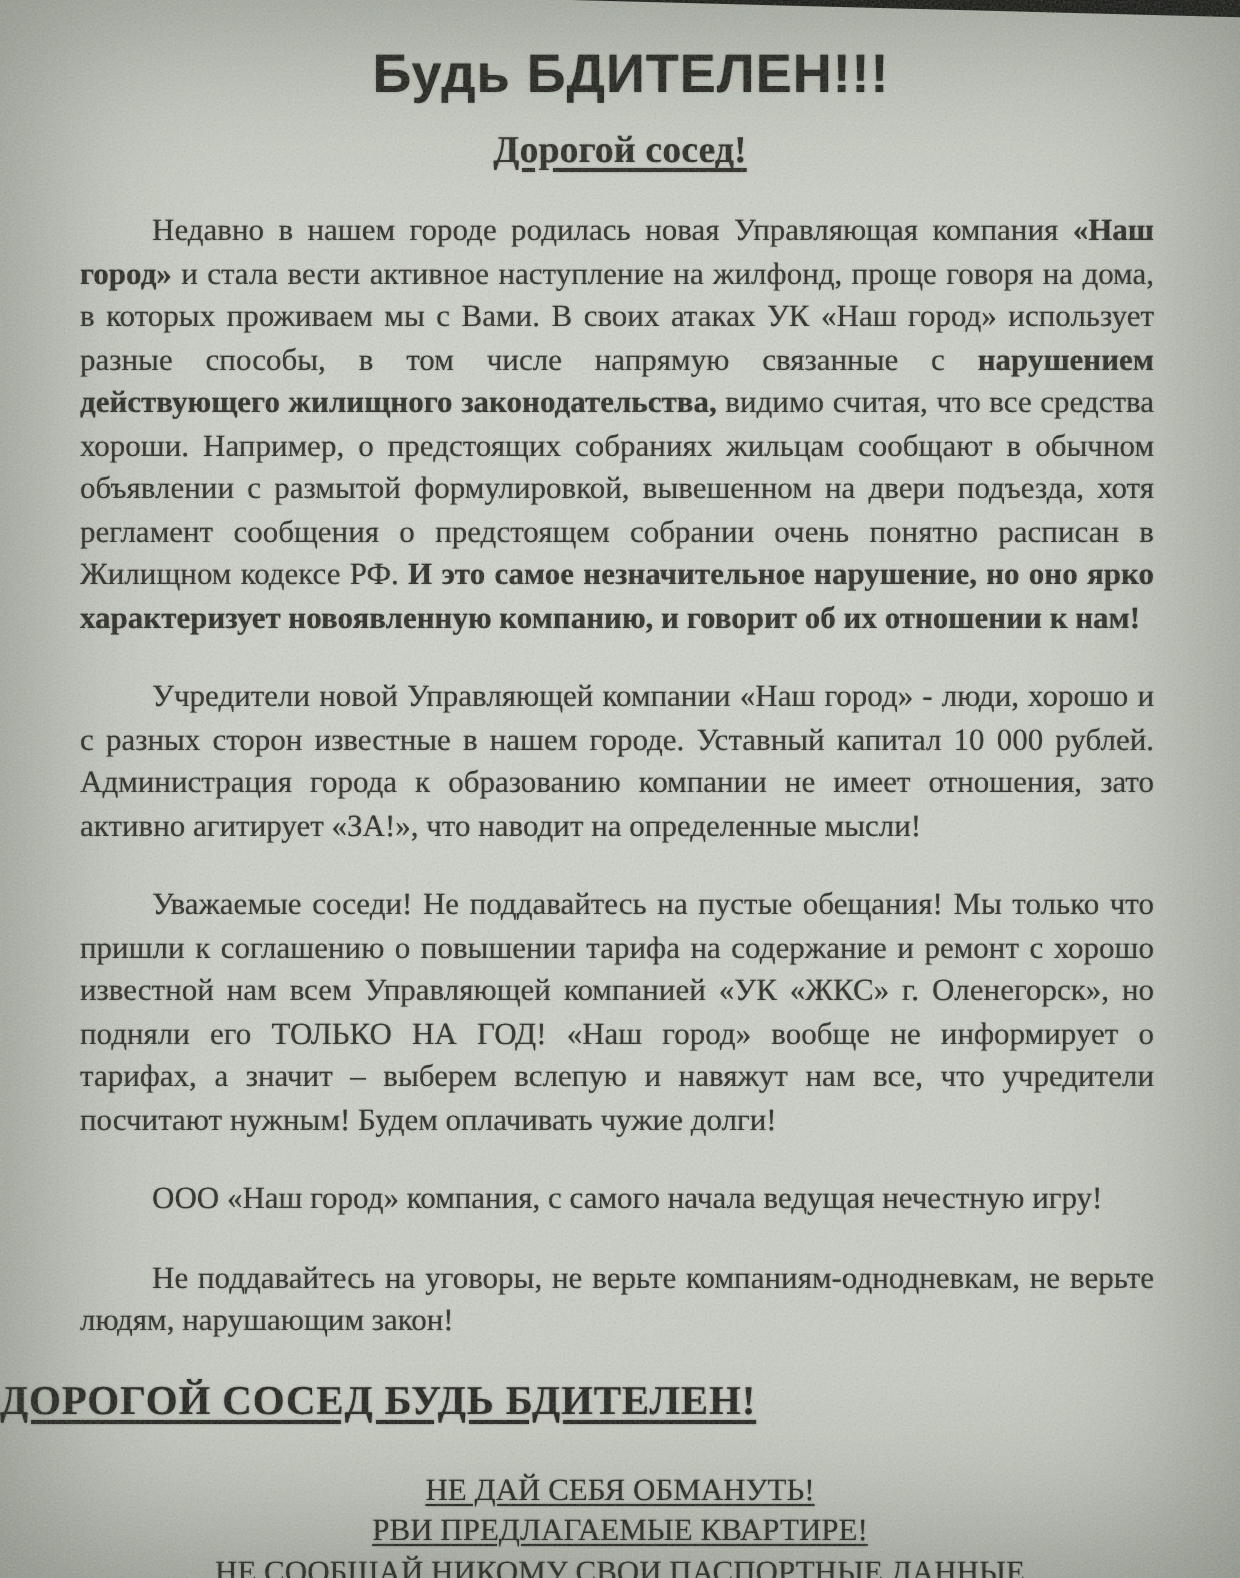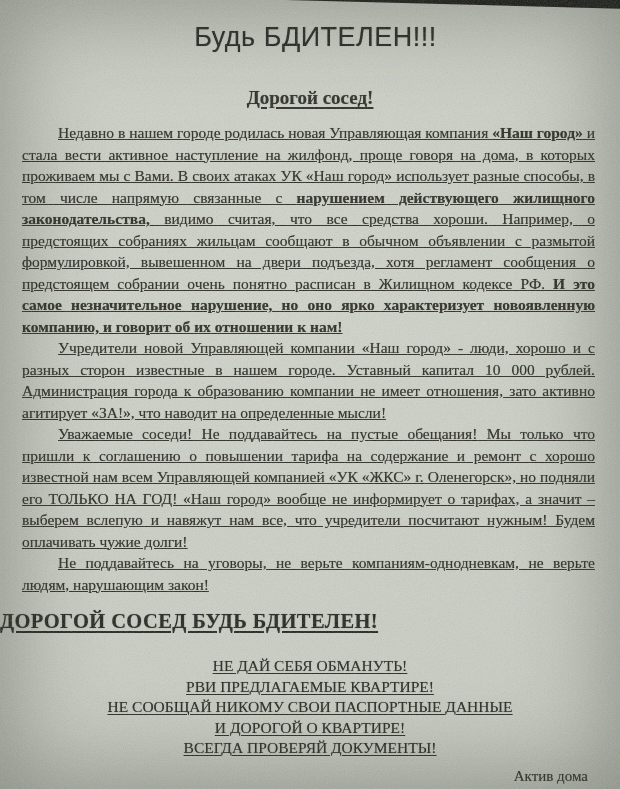--- a/index.html
+++ b/index.html
@@ -29,47 +29,47 @@
   .grain {
     position: absolute; inset: 0;
     width: 620px; height: 789px;
     opacity: 0.28;
     pointer-events: none;
     z-index: 5;
   }
   .content { position: relative; z-index: 2; }
   .title {
     font-family: "Liberation Sans", sans-serif;
-    font-weight: normal;
+    font-weight: bold;
     font-size: 27px;
     letter-spacing: 0.5px;
     text-align: center;
     margin-top: 22px;
     color: #1d1d19;
     text-shadow: 0 0 1px rgba(30,30,26,0.45);
     padding-left: 11px;
   }
   .salutation {
     font-weight: bold;
     font-size: 19px;
     text-align: center;
-    margin-top: 34px;
+    margin-top: 12px;
     text-decoration: underline;
     text-decoration-thickness: 1.5px;
     text-underline-offset: 3px;
     text-shadow: 0 0 1px rgba(30,30,26,0.4);
   }
   .body-text {
     margin: 13px 25px 0 22px;
     font-size: 15.5px;
     line-height: 21.5px;
     text-align: justify;
     text-shadow: 0 0 0.7px rgba(32,32,28,0.55);
   }
-  .body-text p { margin: 0; text-indent: 36px; text-decoration: underline; }
+  .body-text p { margin: 18px; text-indent: 36px; }
   .body-text .b { font-weight: bold; }
   .heading-warning {
     font-weight: bold;
     font-size: 20.5px;
     letter-spacing: 0.4px;
     text-align: left;
     margin-top: 15px;
     text-decoration: underline;
     text-decoration-thickness: 1.8px;
     text-underline-offset: 3px;
@@ -107,20 +107,21 @@
   <div class="content">
 
     <div class="title">Будь БДИТЕЛЕН!!!</div>
 
     <div class="salutation">Дорогой сосед!</div>
 
     <div class="body-text">
         <p><span>Недавно в нашем городе родилась новая Управляющая компания </span><span class="b">«Наш город»</span><span> и стала вести активное наступление на жилфонд, проще говоря на дома, в которых проживаем мы с Вами. В своих атаках УК «Наш город» использует разные способы, в том числе напрямую связанные с </span><span class="b">нарушением действующего жилищного законодательства,</span><span> видимо считая, что все средства хороши. Например, о предстоящих собраниях жильцам сообщают в обычном объявлении с размытой формулировкой, вывешенном на двери подъезда, хотя регламент сообщения о предстоящем собрании очень понятно расписан в Жилищном кодексе РФ. </span><span class="b">И это самое незначительное нарушение, но оно ярко характеризует новоявленную компанию, и говорит об их отношении к нам!</span></p>
         <p><span>Учредители новой Управляющей компании «Наш город» - люди, хорошо и с разных сторон известные в нашем городе. Уставный капитал 10 000 рублей. Администрация города к образованию компании не имеет отношения, зато активно агитирует «ЗА!», что наводит на определенные мысли!</span></p>
         <p><span>Уважаемые соседи! Не поддавайтесь на пустые обещания! Мы только что пришли к соглашению о повышении тарифа на содержание и ремонт с хорошо известной нам всем Управляющей компанией «УК «ЖКС» г. Оленегорск», но подняли его ТОЛЬКО НА ГОД! «Наш город» вообще не информирует о тарифах, а значит – выберем вслепую и навяжут нам все, что учредители посчитают нужным! Будем оплачивать чужие долги!</span></p>
+        <p><span>ООО «Наш город» компания, с самого начала ведущая нечестную игру!</span></p>
         <p><span>Не поддавайтесь на уговоры, не верьте компаниям-однодневкам, не верьте людям, нарушающим закон!</span></p>
       </div>
 
     <div class="heading-warning">ДОРОГОЙ СОСЕД БУДЬ БДИТЕЛЕН!</div>
 
     <div class="slogans">
         <div class="slogan">НЕ ДАЙ СЕБЯ ОБМАНУТЬ!</div>
         <div class="slogan">РВИ ПРЕДЛАГАЕМЫЕ КВАРТИРЕ!</div>
         <div class="slogan">НЕ СООБЩАЙ НИКОМУ СВОИ ПАСПОРТНЫЕ ДАННЫЕ</div>
         <div class="slogan">И ДОРОГОЙ О КВАРТИРЕ!</div>

